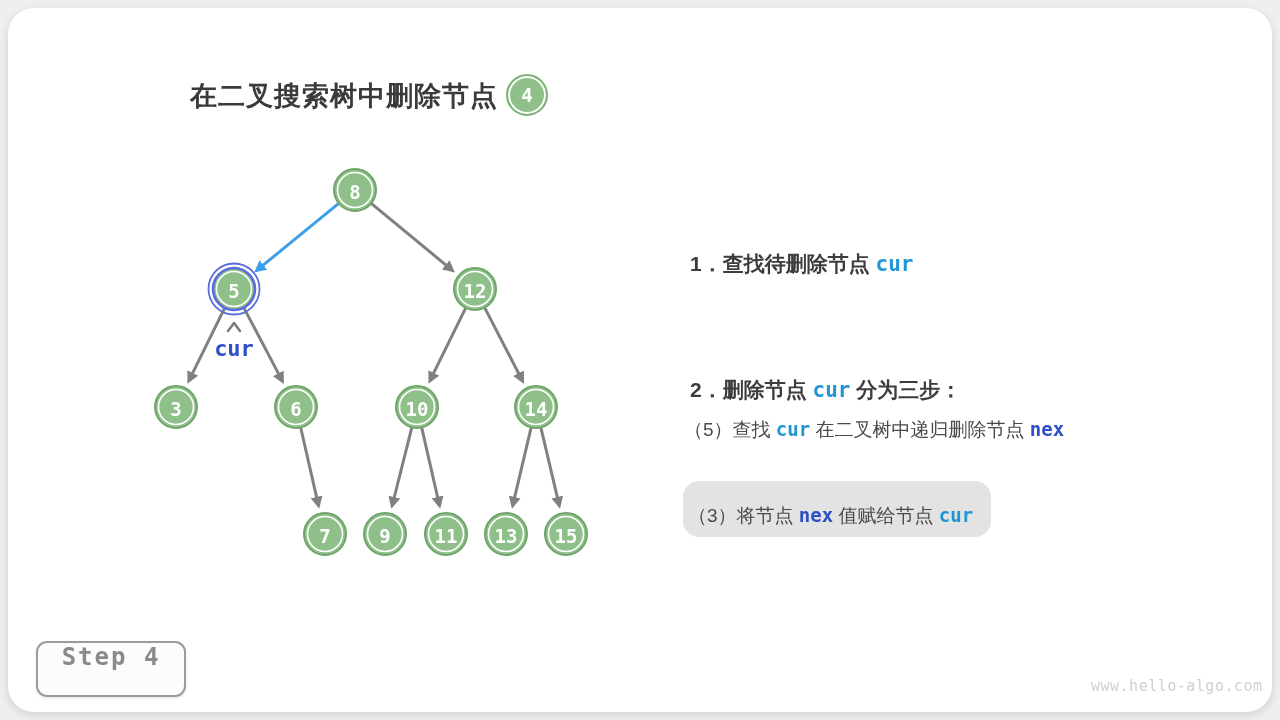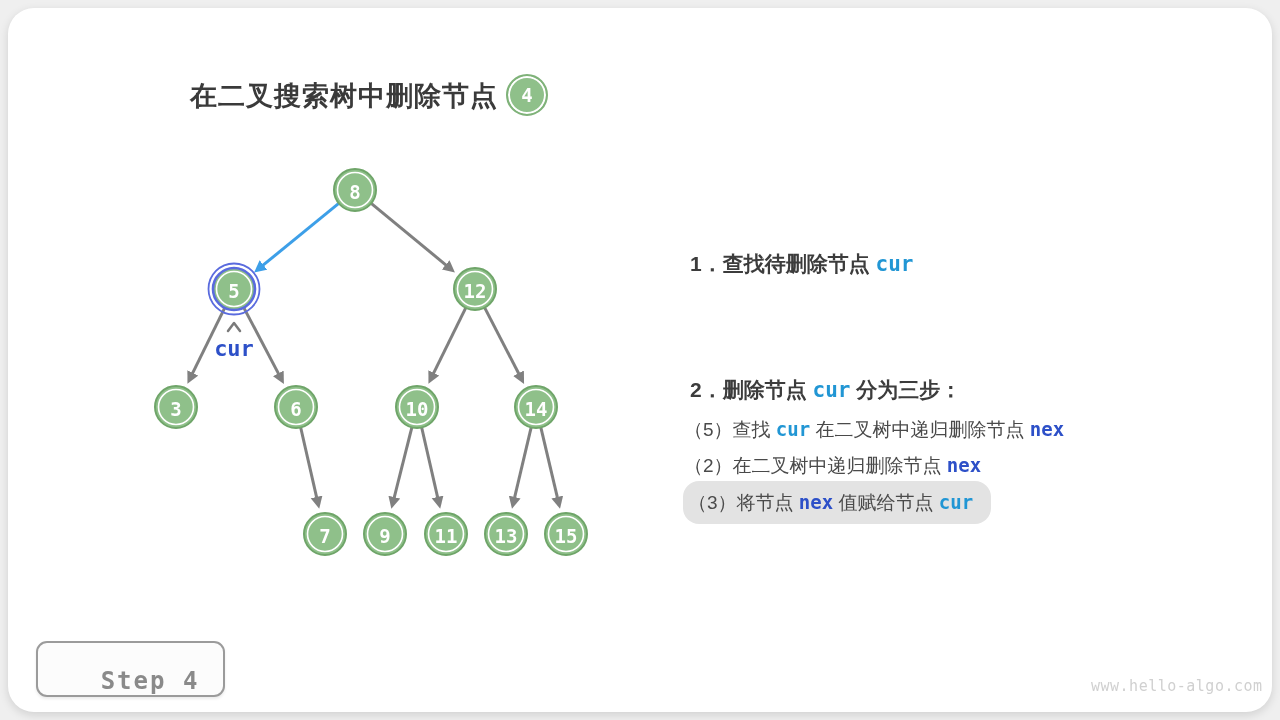--- a/index.html
+++ b/index.html
@@ -34,33 +34,33 @@
   .tree-svg{position:absolute;left:0;top:0;}
   .panel{position:absolute;left:0;top:0;width:1280px;height:616px;}
   .panel-line{
     position:absolute;white-space:nowrap;
     color:var(--text-dark);line-height:30px;
   }
   .panel-line.hl{
     background:var(--hl-bg);
     border-radius:16px;
     line-height:42px;
-    padding:0 18px 0 5px;
+    padding:13px 18px 0 5px;
   }
   .seg-b{font-weight:700;}
   .seg-n{font-weight:400;color:#4a4a4a;}
   .seg-cur{font-family:"DejaVu Sans Mono",monospace;font-weight:700;color:var(--cur);}
   .seg-nex{font-family:"DejaVu Sans Mono",monospace;font-weight:700;color:var(--nex);}
   .seg-m{font-family:"DejaVu Sans Mono",monospace;font-weight:400;color:#4a4a4a;}
   .seg-mb{font-family:"DejaVu Sans Mono",monospace;font-weight:700;}
   .step-box{
     position:absolute;left:36px;top:641px;width:146px;height:52px;
     background:#fcfcfc;border:2px solid #9b9b9b;border-radius:11px;
     box-shadow:0 2px 3px rgba(0,0,0,0.08);
-    display:flex;align-items:flex-end;justify-content:center;padding-left:39px;
+    display:flex;align-items:flex-start;justify-content:center;
   }
   .step-label{
     font-family:"DejaVu Sans Mono",monospace;
     font-weight:700;font-size:24px;color:#8a8a8a;letter-spacing:2px;
   }
   .watermark{
     position:absolute;left:1078px;top:677px;
     font-family:"DejaVu Sans Mono",monospace;
     font-size:15px;color:#d0d0d0;letter-spacing:0.5px;margin-left:13px;
   }
@@ -161,21 +161,20 @@
   <g>
       <path d="M228,331 L234,323 L240,331" fill="none" stroke="#7A7A7A" stroke-width="2.5" stroke-linecap="round" stroke-linejoin="round"></path>
       <text x="234" y="348" fill="#2D50C8" font-family="&quot;DejaVu Sans Mono&quot;,monospace" font-size="22" font-weight="700" text-anchor="middle" dominant-baseline="central">cur</text>
     </g>
 </svg>
 
 <div class="panel">
     <div class="panel-line" style="left: 690px; top: 249px; font-size: 21px;"><span class="seg-b">1．查找待删除节点 </span><span class="seg-cur">cur</span></div>
     <div class="panel-line" style="left: 690px; top: 375px; font-size: 21px;"><span class="seg-b">2．删除节点 </span><span class="seg-cur">cur</span><span class="seg-b"> 分为三步：</span></div>
     <div class="panel-line" style="left: 684px; top: 414px; font-size: 19px;"><span class="seg-n">（5）查找 </span><span class="seg-cur">cur</span><span class="seg-n"> 在二叉树中递归删除节点 </span><span class="seg-nex">nex</span></div>
-    <div class="panel-line" style="left: 684px; top: 450px; font-size: 19px;"><span class="seg-n">（2）在二叉树中递归删除节点 </span><span class="seg-nex">nex</span></div>
     <div class="panel-line hl" style="left: 683px; top: 481px; font-size: 19px;"><span class="seg-n">（3）将节点 </span><span class="seg-nex">nex</span><span class="seg-n"> 值赋给节点 </span><span class="seg-cur">cur</span></div>
   </div>
 
 <div class="step-box">
   <span class="step-label">Step 4</span>
 </div>
 
 <div class="watermark">www.hello-algo.com</div>
 
 </body></html>

